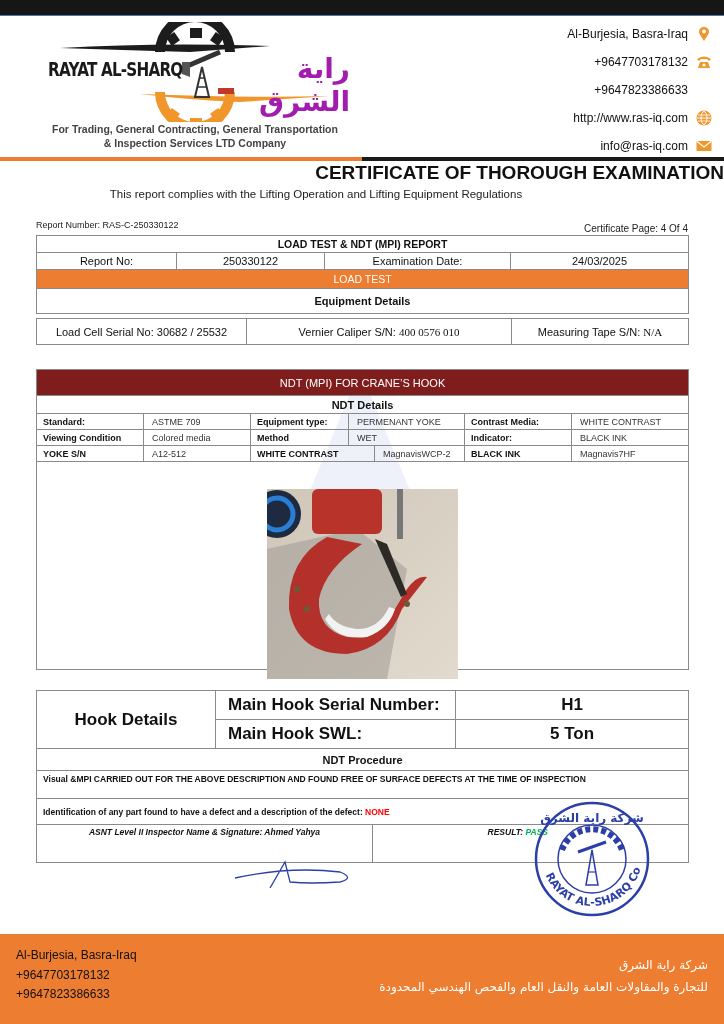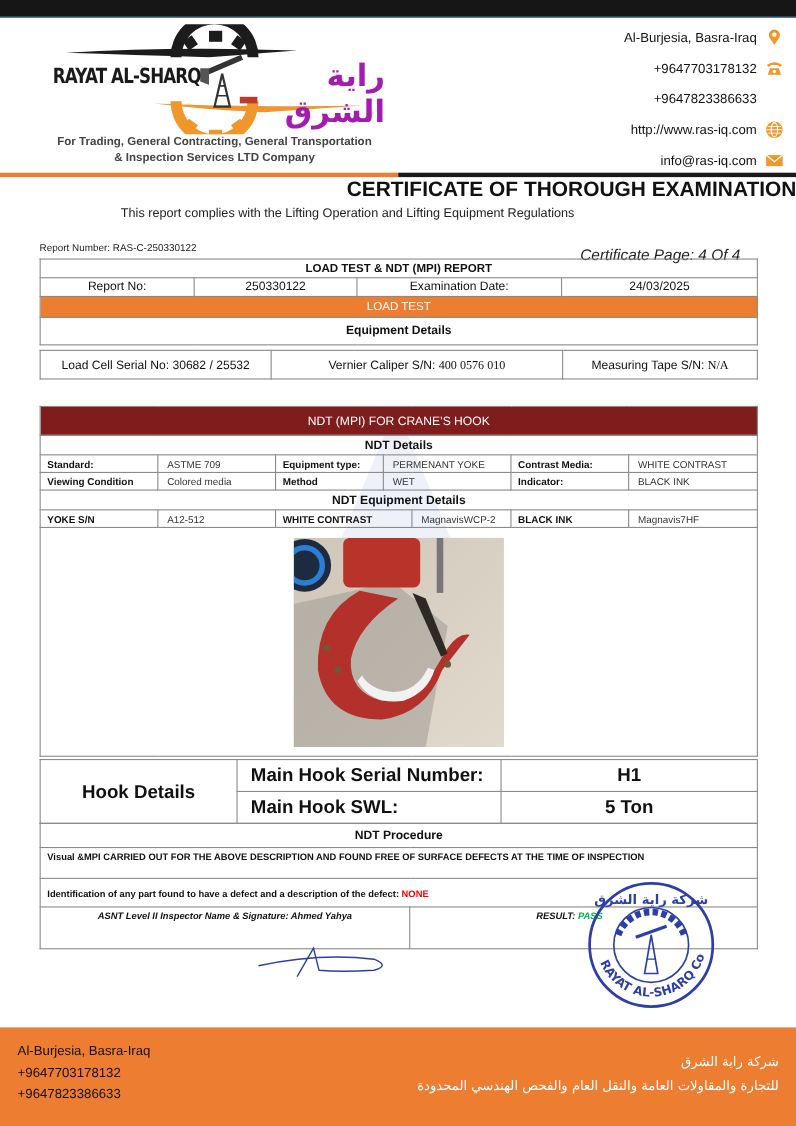--- a/index.html
+++ b/index.html
@@ -21,21 +21,21 @@
   .contact-row .ctext { margin-right: 8px; }
   .cicon { width: 16px; height: 16px; display: inline-block; position: relative; }
   .cicon.empty { visibility: hidden; }
 
   .orange-rule { position: absolute; left: 0; top: 157px; width: 362px; height: 4px; background: #ed7d31; }
   .dark-rule { position: absolute; left: 362px; top: 157px; width: 362px; height: 4px; background: #1a1a1a; }
 
   .cert-title { position: absolute; left: 0; top: 162px; width: 724px; text-align: right; font-size: 19px; font-weight: bold; color: #111; }
   .cert-sub { position: absolute; left: 0; top: 188px; width: 632px; text-align: center; font-size: 11.5px; color: #222; }
   .report-number { position: absolute; left: 36px; top: 220px; font-size: 9px; color: #222; }
-  .cert-page { position: absolute; right: 51px; top: 223px; font-size: 14px; color: #222; font-style: italic; }
+  .cert-page { position: absolute; right: 36px; top: 223px; font-size: 10px; color: #222; }
 
   
   table { border-collapse: collapse; width: 652px; position: absolute; left: 36px; table-layout: fixed; }
   td { border: 1px solid #8a8a8a; text-align: center; font-size: 11px; }
   .t1 { top: 235px; }
   .t1 td { height: 17px; }
   .t1 .hdr { font-weight: bold; font-size: 10.5px; }
   .t1 .orange { background: #ed7d31; color: #fff; font-size: 10.5px; height: 19px; }
   .t1 .eqhdr { font-weight: bold; height: 25px; }
   .t1 .eqrow td { height: 26px; font-size: 11px; }
@@ -237,23 +237,20 @@
     <td class="val">WHITE CONTRAST</td>
   </tr>
   <tr>
     <td class="lbl">Viewing Condition</td>
     <td class="val">Colored media</td>
     <td class="lbl">Method</td>
     <td class="val" colspan="2">WET</td>
     <td class="lbl">Indicator:</td>
     <td class="val">BLACK INK</td>
   </tr>
-  <tr>
-        <td colspan="7" class="sechdr">NDT Equipment Details</td>
-      </tr>
   <tr>
     <td class="lbl">YOKE S/N</td>
     <td class="val">A12-512</td>
     <td class="lbl" colspan="2">WHITE CONTRAST</td>
     <td class="val">MagnavisWCP-2</td>
     <td class="lbl">BLACK INK</td>
     <td class="val">Magnavis7HF</td>
   </tr>
   <tr>
         <td colspan="7" class="photo-cell"></td>

